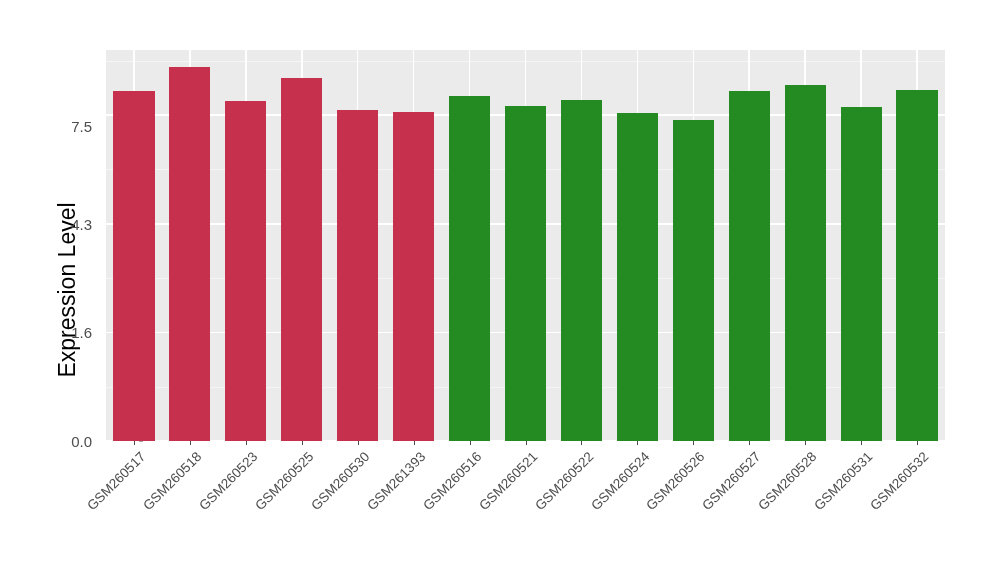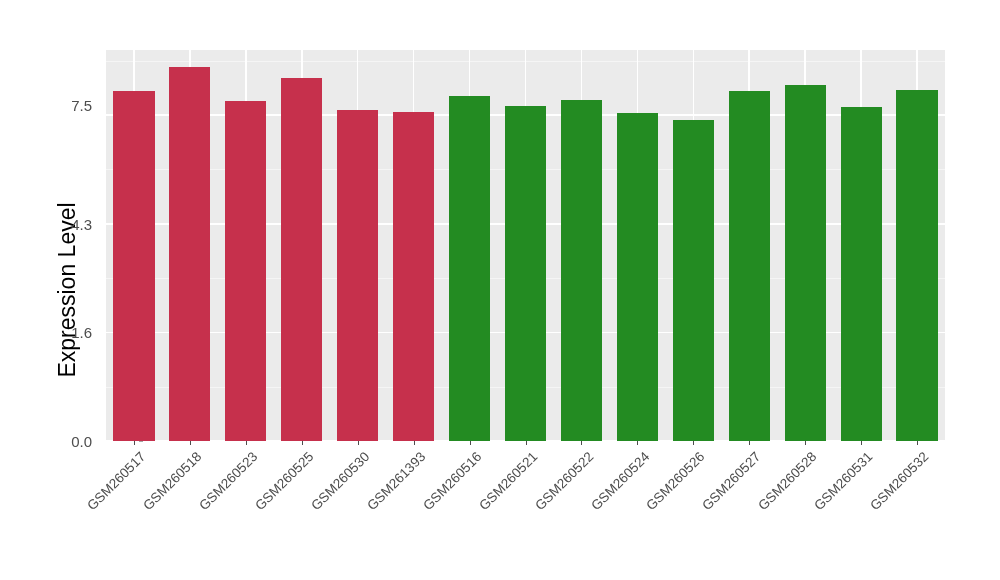--- a/index.html
+++ b/index.html
@@ -150,21 +150,21 @@
     <span class="yt-inner">Expression Level</span>
   </div>
 
   <div id="y-ticks">
       <div class="y-tick-label" style="top: 441px;">0.0</div>
       <div class="y-tick-mark" style="top: 441px;"></div>
       <div class="y-tick-label" style="top: 332.389px;">1.6</div>
       <div class="y-tick-mark" style="top: 332.389px;"></div>
       <div class="y-tick-label" style="top: 223.778px;">4.3</div>
       <div class="y-tick-mark" style="top: 223.778px;"></div>
-      <div class="y-tick-label" style="top: 105px;">7.5</div>
+      <div class="y-tick-label" style="top: 126px;">7.5</div>
       <div class="y-tick-mark" style="top: 115.167px;"></div>
     </div>
 
   <div id="panel">
       <div class="grid-minor-y" style="top: 336.694px;"></div>
       <div class="grid-minor-y" style="top: 228.083px;"></div>
       <div class="grid-minor-y" style="top: 119.472px;"></div>
       <div class="grid-minor-y" style="top: 10.8611px;"></div>
       <div class="grid-major-y" style="top: 390.2px;"></div>
       <div class="grid-major-y" style="top: 281.589px;"></div>

